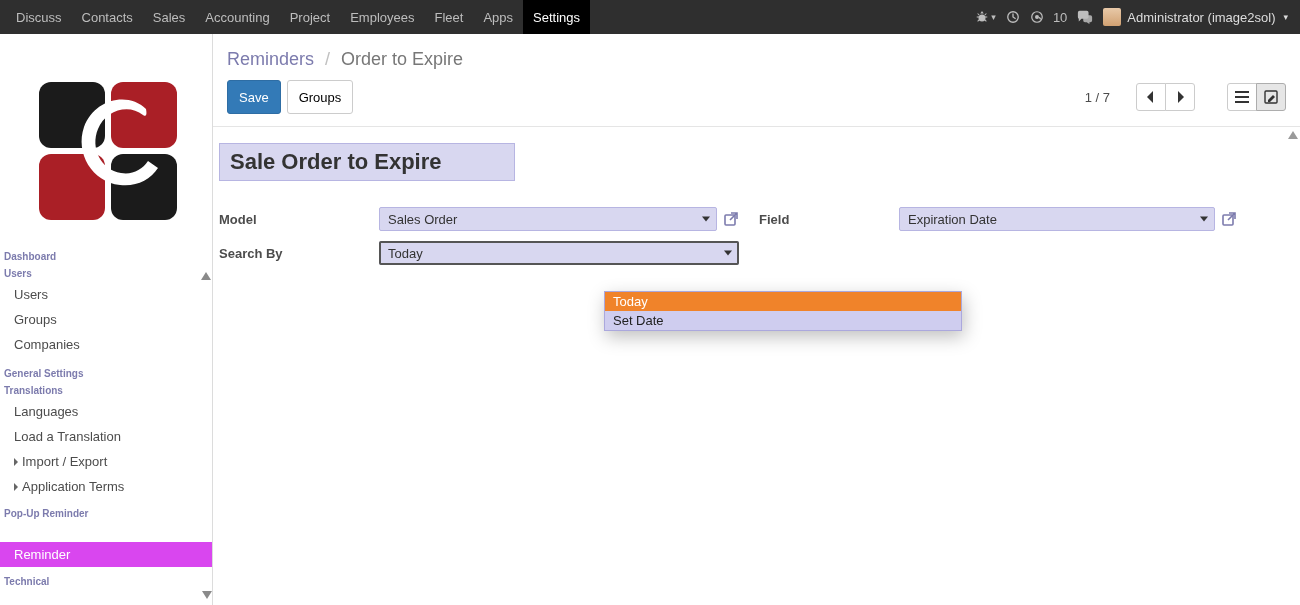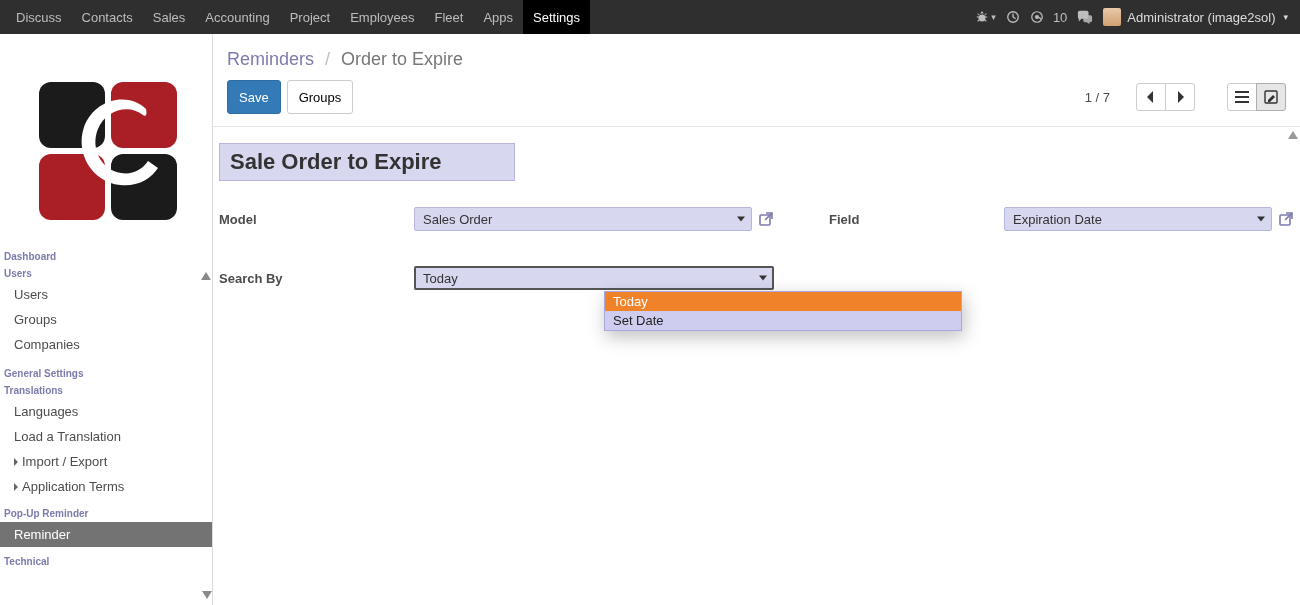--- a/index.html
+++ b/index.html
@@ -16,21 +16,21 @@
   .topnav .right .at { display: flex; align-items:center; gap:9px; color:#bdbdbd; }
   .caret-down { font-size: 9px; margin-left: 2px; }
 
   .main { display: flex; height: calc(100% - 34px); }
 
   
   .sidebar { width: 213px; border-right: 1px solid #dcdcdc; position: relative; overflow: hidden; }
   .sidebar .logo-wrap { padding: 30px 0 14px; display: flex; justify-content: center; }
   .sidebar header, .sidebar .sb-header { font-weight: bold; color: #7c7bad; padding: 3px 6px 3px 4px; font-size: 10px; cursor: pointer; }
   .sidebar .sb-link { padding: 5px 6px 5px 14px; color: #4c4c4c; cursor: pointer; font-size: 13px; }
-  .sidebar .sb-link.active { background: #737373; color: #fff; }
+  .sidebar .sb-link.active { background: #d946ef; color: #fff; margin-top: 20px; }
   .sidebar .sb-link.caret::before, .sidebar .sb-header.caret::before { content:""; display:inline-block; border-left:4px solid #666; border-top:4px solid transparent; border-bottom:4px solid transparent; margin-right:4px; }
   .sidebar .scroll-hints { position:absolute; right:0; top:238px; width:12px; display:flex; flex-direction:column; align-items:center; gap:2px; }
 
   
   .content { flex: 1; position: relative; }
 
   
   .bc-row { padding: 15px 14px 10px 14px; display:flex; align-items:center; }
   .breadcrumb { font-size: 18px; }
   .breadcrumb a { color:#7c7bad; text-decoration:none; }
@@ -50,21 +50,21 @@
   .btn-group .gbtn:first-child { border-radius:3px 0 0 3px; }
   .btn-group .gbtn:last-child { border-radius:0 3px 3px 0; margin-left:-1px; }
   .btn-group .gbtn.active { background:#e6e6e6; border-color:#adadad; }
 
   
   .sheet { border-top:1px solid #e5e5e5; background:#fff; position:relative; }
 
   .sheet-body { padding: 16px 6px 10px 6px; }
   .title-input { display:inline-block; min-width:296px; padding:5px 10px; font-size:22px; font-weight:bold; color:#333; background:#d8d7f0; border:1px solid #b7b5e2; }
 
-  .fields { margin-top:26px; display:grid; grid-template-columns: 160px 360px 160px 1fr; column-gap: 0; row-gap:10px; align-items:center;gap:35px; }
+  .fields { margin-top:26px; display:grid; grid-template-columns: 160px 360px 160px 1fr; column-gap: 0; row-gap:10px; align-items:center; }
   .flabel { font-weight:bold; color:#4c4c4c; }
   .fvalue { display:flex; align-items:center; gap:6px; position:relative; }
   .sel-like { flex:1; height:24px; background:#d8d7f0; border:1px solid #b7b5e2; border-radius:2px; padding:0 18px 0 8px; display:flex; align-items:center; color:#333; font-size:13px; position:relative; cursor:pointer; }
   .sel-like::after { content:""; position:absolute; right:6px; top:50%; transform:translateY(-50%); border-left:4px solid transparent; border-right:4px solid transparent; border-top:5px solid #333; }
   .sel-like.focus { outline:2px solid #555; outline-offset:-2px; }
   .ext-icon { color:#7c7bad; cursor:pointer; }
 
   
   .dropdown { position:absolute; left:391px; top:257px; width:358px; background:#cfcdef; border:1px solid #aba8dd; box-shadow: 2px 6px 18px rgba(0,0,0,0.25); z-index:30; }
   .dropdown .opt { padding:2px 8px; font-size:13px; cursor:pointer; color:#222; }

